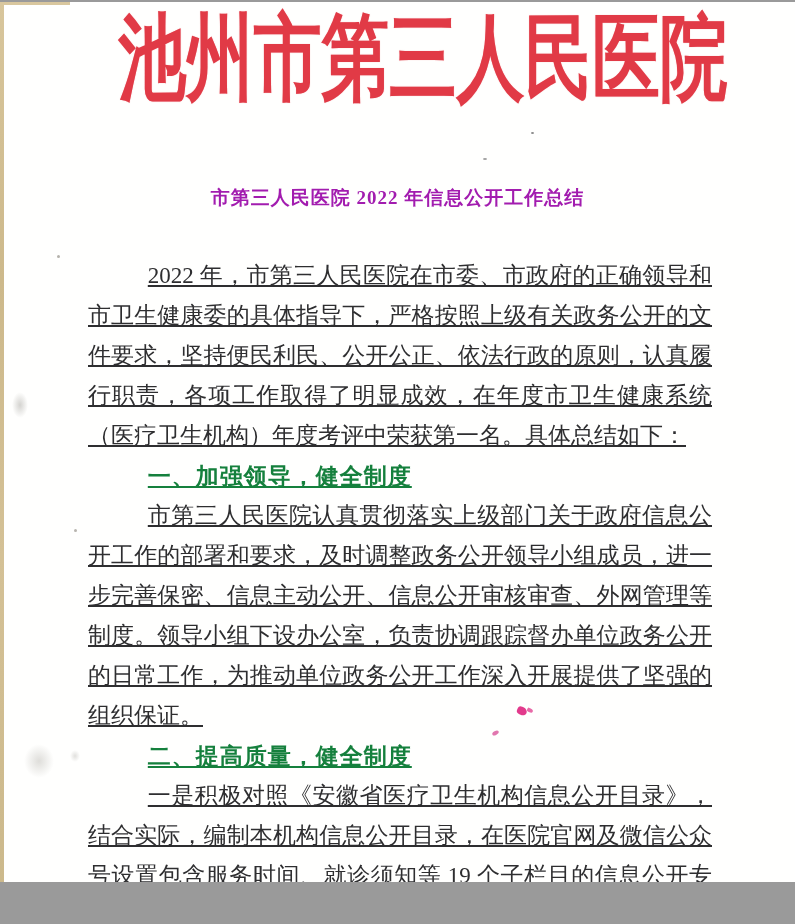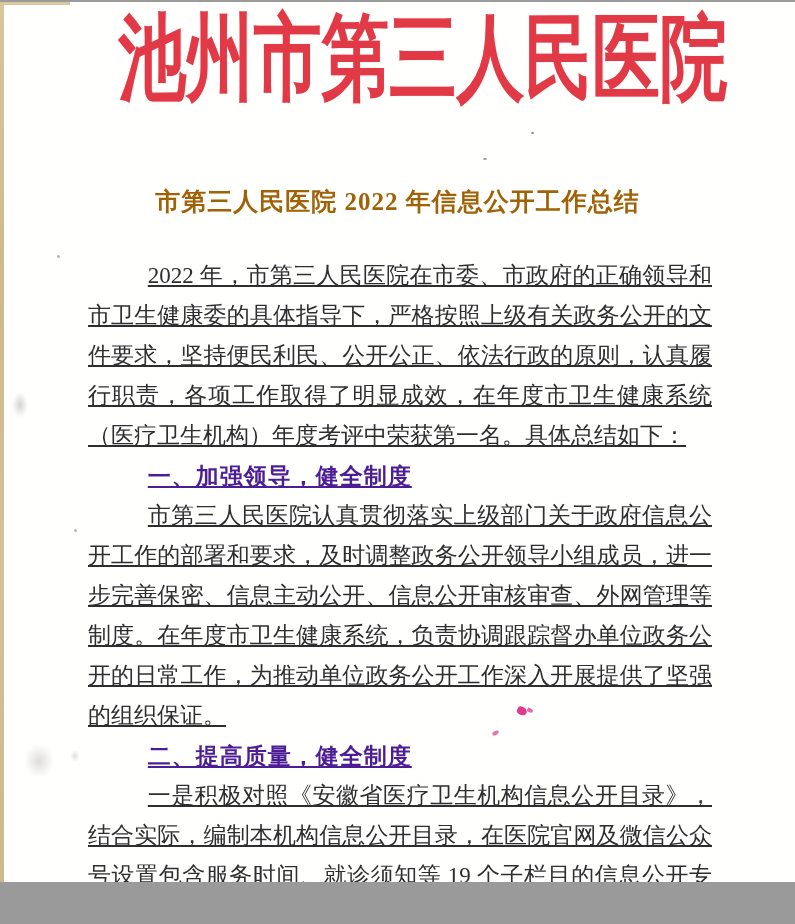--- a/index.html
+++ b/index.html
@@ -44,44 +44,44 @@
     white-space:nowrap;
     text-shadow:0 0 1px rgba(225,58,70,.55);
   }
   
   .doc-title{
     position:absolute;top:183px;left:0;
     width:100%;
     text-align:center;
     font-family:"Liberation Serif","DejaVu Serif",serif;
     font-weight:700;
-    font-size:25px;
+    font-size:19px;
     letter-spacing:1px;
-    color:#a16207;
+    color:#a21caf;
   }
   
   .doc-body{
     position:absolute;
     left:88px;top:254px;
     width:624px;
     font-size:23px;
     line-height:40px;
     color:#2e2e30;
     text-align:justify;
     text-justify:inter-ideograph;
   }
   .doc-body p{
     margin:0;
     text-indent:2.6em;
     text-decoration:underline;
   }
   .doc-body .heading{
     font-family:"Liberation Sans","DejaVu Sans",sans-serif;
     font-weight:700;
-    color:#4c1d95;
+    color:#15803d;
     letter-spacing:1px;
   }
   
   .page-number{
     position:absolute;top:889px;left:0;
     width:100%;
     text-align:center;
     font-size:15px;
     letter-spacing:2px;
     color:#3a3a3a;
@@ -117,21 +117,21 @@
 
   <div class="letterhead">
     <span class="org">池州市第三人民医院</span>
   </div>
 
   <div class="doc-title">市第三人民医院 2022 年信息公开工作总结</div>
 
   <div class="doc-body">
     <p>2022 年，市第三人民医院在市委、市政府的正确领导和市卫生健康委的具体指导下，严格按照上级有关政务公开的文件要求，坚持便民利民、公开公正、依法行政的原则，认真履行职责，各项工作取得了明显成效，在年度市卫生健康系统（医疗卫生机构）年度考评中荣获第一名。具体总结如下：</p>
     <p class="heading">一、加强领导，健全制度</p>
-    <p>市第三人民医院认真贯彻落实上级部门关于政府信息公开工作的部署和要求，及时调整政务公开领导小组成员，进一步完善保密、信息主动公开、信息公开审核审查、外网管理等制度。在年度市卫生健康系统，负责协调跟踪督办单位政务公开的日常工作，为推动单位政务公开工作深入开展提供了坚强的组织保证。</p>
+    <p>市第三人民医院认真贯彻落实上级部门关于政府信息公开工作的部署和要求，及时调整政务公开领导小组成员，进一步完善保密、信息主动公开、信息公开审核审查、外网管理等制度。领导小组下设办公室，负责协调跟踪督办单位政务公开的日常工作，为推动单位政务公开工作深入开展提供了坚强的组织保证。</p>
     <p class="heading">二、提高质量，健全制度</p>
     <p>一是积极对照《安徽省医疗卫生机构信息公开目录》，结合实际，编制本机构信息公开目录，在医院官网及微信公众号设置包含服务时间、就诊须知等 19 个子栏目的信息公开专栏，对于</p>
   </div>
 
   <div class="page-number">- 1 -</div>
 
   <span class="speck speck-pink-1"></span>
   <span class="speck speck-pink-2"></span>
   <span class="speck speck-gray-1"></span>
   <span class="speck speck-gray-2"></span>

